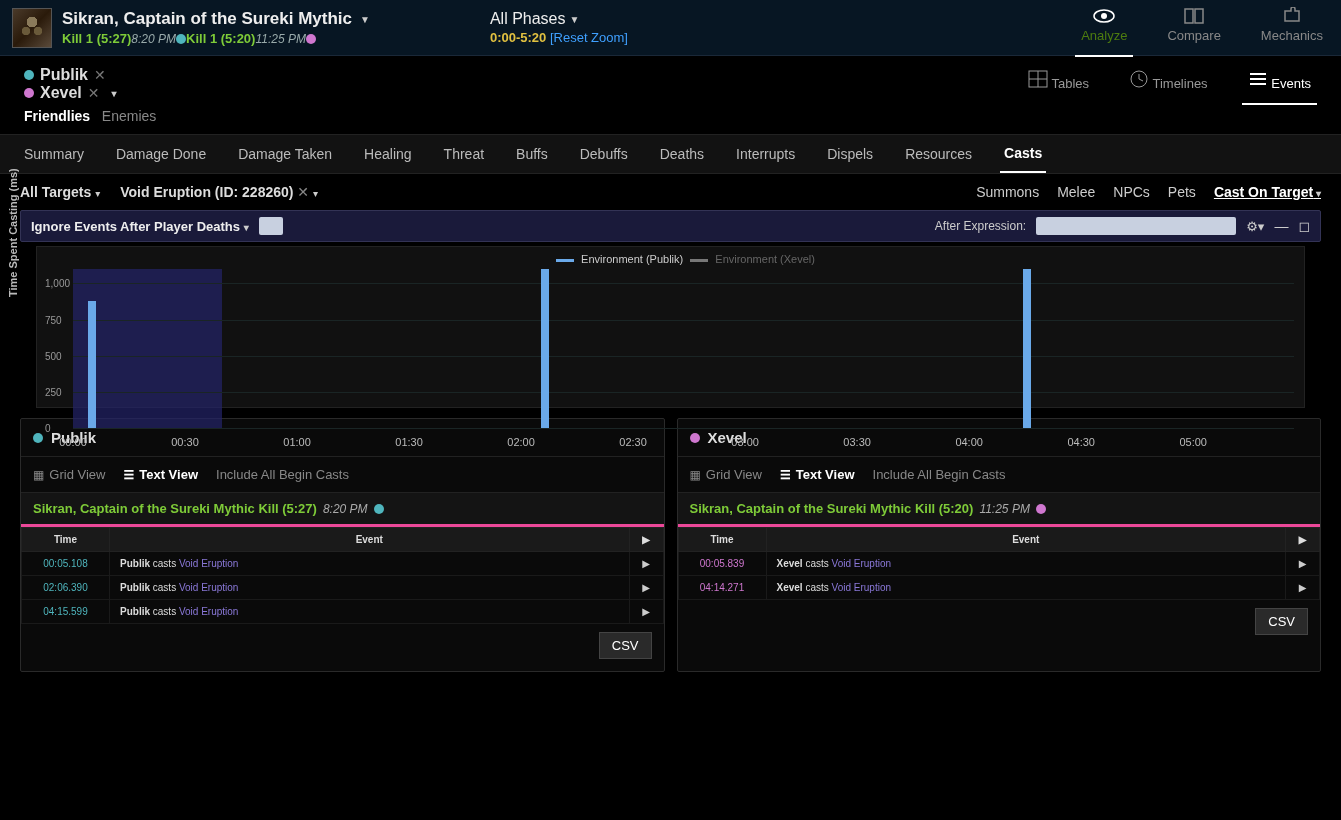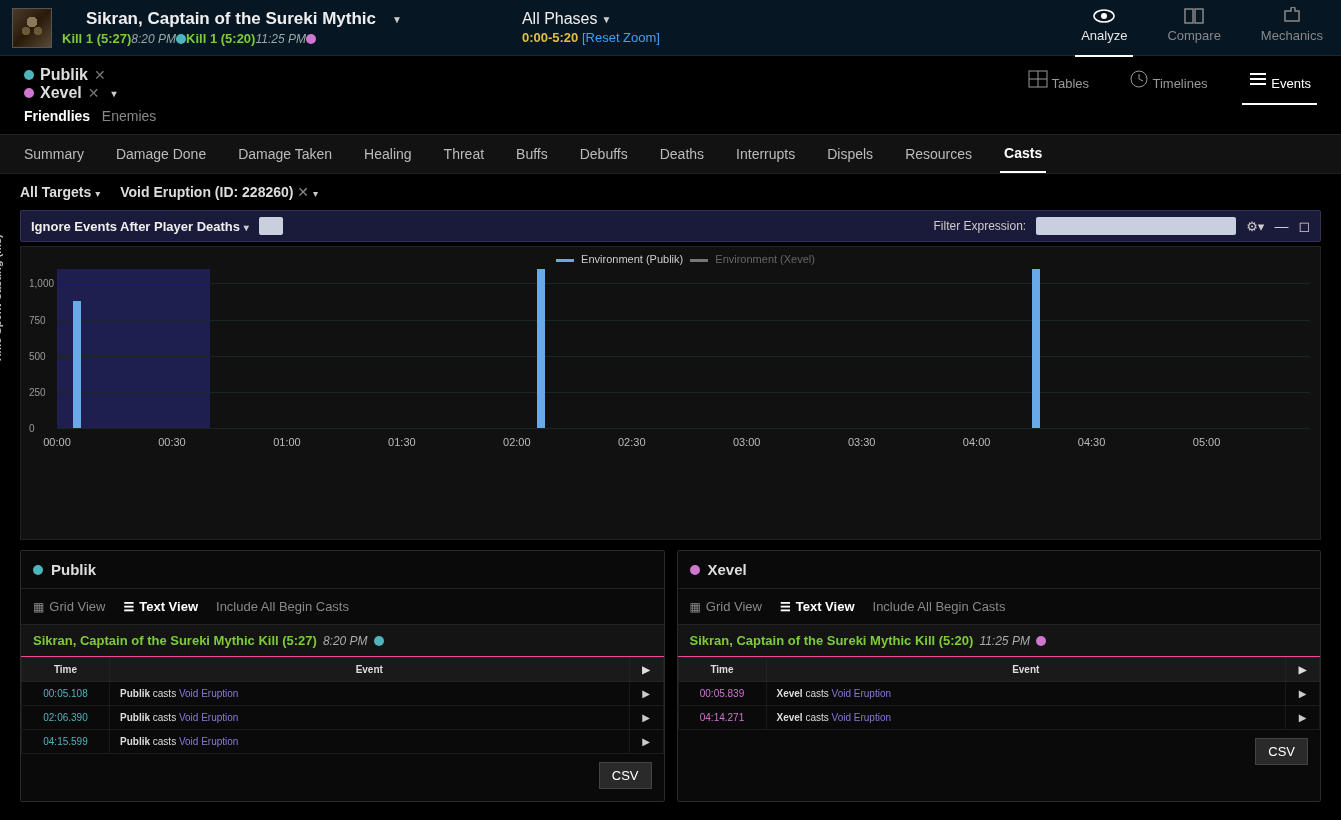--- a/index.html
+++ b/index.html
@@ -29,35 +29,35 @@
   }
   .boss-icon::before {
     content:"";
     position:absolute;
     inset:4px;
     background: radial-gradient(circle at 50% 30%, #8a7a5a 20%, transparent 21%),
                 radial-gradient(circle at 30% 60%, #6a5a3a 15%, transparent 16%),
                 radial-gradient(circle at 70% 60%, #6a5a3a 15%, transparent 16%);
   }
   .boss-meta { margin-left: 10px; }
-  .boss-title { font-size: 17px; font-weight: 600; color: #eee; display:flex; align-items:center; gap:16px;margin-left:24px;}
+  .boss-title { font-size: 17px; font-weight: 600; color: #eee; display:flex; align-items:center; gap:8px;}
   .caret { font-size: 10px; color:#ccc; }
   .kill-row { display:flex; align-items:center; font-size:13px; margin-top:2px;}
   .kill-green { color:#7ecb38; font-weight:600;}
   .time-grey { color:#9aa; font-style:italic; font-size:12px;}
   .dot { width:10px; height:10px; border-radius:50%; display:inline-block;}
   .dot-teal { background:#4fb5bd; }
   .dot-pink { background:#cf77cf; }
   .phase-block { margin-left: 120px; }
   .phase-title { font-size:16px; color:#eee; font-weight:400; display:flex; align-items:center; gap:4px;}
   .phase-time { color:#e0c040; font-size:13px; margin-top:2px; font-weight:600;}
   .reset-zoom { color:#3fa0ff; font-weight:400; cursor:pointer;}
   .right-tabs { margin-left:auto; display:flex; gap:28px; align-items:center;}
   .right-tab { text-align:center; color:#888; cursor:pointer; padding:4px 6px 10px; position:relative;}
-  .right-tab.active { color:#e5e5e5; }
+  .right-tab.active { color:#4d7c0f; }
   .right-tab.active::after { content:""; position:absolute; left:0; right:0; bottom:-4px; height:2px; background:#fff;}
   .right-tab svg { display:block; margin:0 auto 3px; }
   .secondbar {
     display:flex; align-items:flex-start; padding:10px 24px 4px;
   }
   .player-set { }
   .player-row { display:flex; align-items:center; gap:6px; font-size:16px; font-weight:600;}
   .player-row .x { color:#777; font-size:14px; cursor:pointer; font-weight:400;}
   .friend-enemy { margin-top:6px; font-size:14px;}
   .fe-active { color:#fff; font-weight:600;}
@@ -93,26 +93,26 @@
     background:#c8d0e0; height:18px; width:24px; border-radius:2px;
   }
   .filter-exp-label { color:#ccc; font-size:12px; margin-left:auto;}
   .filter-input {
     background:#c8d0e0; height:18px; width:200px; border:none; border-radius:2px; padding:0 4px;
   }
   .gear { color:#ccc; cursor:pointer;}
   .winbtn { color:#ccc; font-size:14px; cursor:pointer;}
 
   .chart-area {
-    margin:4px 20px 10px;
+    margin:4px 36px 10px;
     background:#111;
     border:1px solid #222;
     padding:6px 10px 24px 36px;
     position:relative;
-    height:294px;
+    height:162px;
   }
   .legend { text-align:center; font-size:11px; color:#ccc; margin-bottom:4px;}
   .legend .swatch { display:inline-block; width:18px; height:3px; vertical-align:middle; margin:0 4px;}
   .legend .inactive { color:#666;}
   .plot {
     position:relative;
     height:160px;
     border-bottom: 1px solid #444;
   }
   .gridline { position:absolute; left:0; right:0; border-top:1px solid #1a2525;}
@@ -140,21 +140,21 @@
   .view-toggle-row {
     display:flex; gap:18px; padding:10px 12px; align-items:center;
     font-size:13px;
   }
   .vt { color:#888; display:flex; align-items:center; gap:5px; cursor:pointer;}
   .vt.active { color:#fff; font-weight:600;}
   .vt-icon { font-size:12px;}
   .inc { color:#888; cursor:pointer;}
   .kill-header {
     background:#141414; padding:8px 12px; display:flex; align-items:center; gap:6px;
-    font-size:13px; border-top:1px solid #222; border-bottom:1px solid #ec4899;
+    font-size:13px; border-top:1px solid #222; border-bottom:3px solid #ec4899;
   }
   .kill-header .gr { color:#7ecb38; font-weight:600;}
   .kill-header .tm { color:#aaa; font-style:italic; font-size:12px;}
   table.events {
     width:100%; border-collapse:collapse; font-size:10px;
   }
   table.events th {
     background:#1a1a1a; color:#ddd; font-weight:600; padding:6px 10px; text-align:center;
     border:1px solid #222;
   }
@@ -291,29 +291,36 @@
 <div class="filter-row">
   <span>
     <span style="font-weight:600;">All Targets</span>
     <span class="caret">▾</span>
   </span>
   <span>
     <span style="font-weight:600;">Void Eruption (ID: 228260)</span>
     <span class="close-x">✕</span>
     <span class="caret">▾</span>
   </span>
+  <span class="right" id="filter-right">
+      <span class="sub-filter">Summons</span>
+      <span class="sub-filter">Melee</span>
+      <span class="sub-filter">NPCs</span>
+      <span class="sub-filter">Pets</span>
+      <span class="sub-filter active">Cast On Target<span class="caret"> ▾</span></span>
+    </span>
 </div>
 
 <div class="controls-row">
   <span class="label">
     <span>Ignore Events After Player Deaths</span>
     <span class="caret">▾</span>
   </span>
   <span class="small-box"></span>
-  <span class="filter-exp-label">Filter Expression:</span>
+  <span class="filter-exp-label">After Expression:</span>
   <input class="filter-input" style="">
   <span class="gear">⚙▾</span>
   <span class="winbtn">—</span>
   <span class="winbtn">◻</span>
 </div>
 
 <div class="chart-area">
   <div class="legend" id="legend"><span class="swatch" style="background: rgb(106, 169, 233);"></span><span> Environment (Publik)   </span><span class="swatch" style="background: rgb(119, 119, 119);"></span><span class="inactive"> Environment (Xevel)   </span></div>
   <div class="ylab">Time Spent Casting (ms)</div>
   <div class="plot" id="plot">

